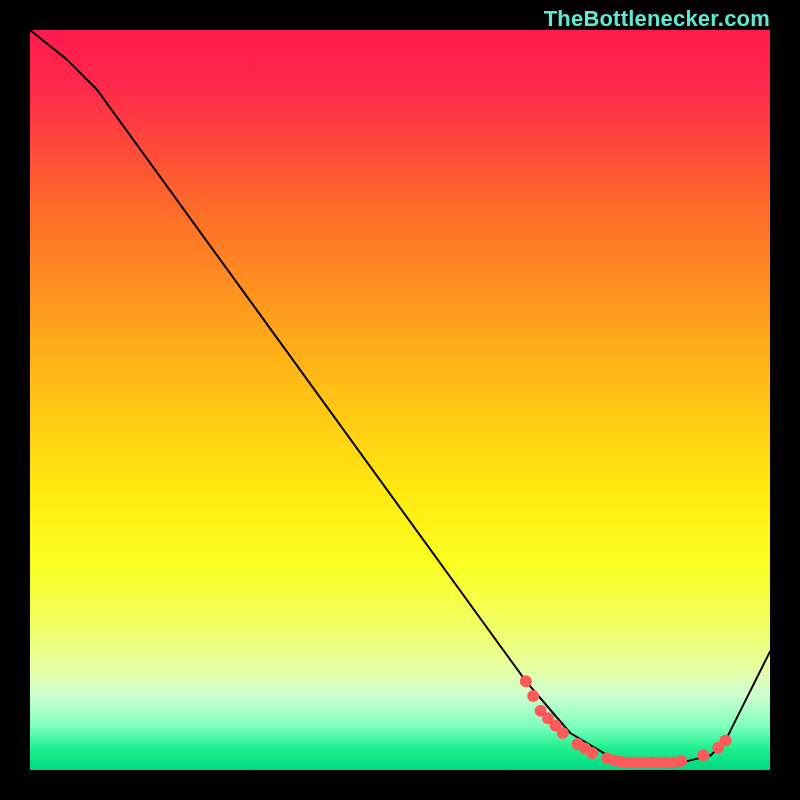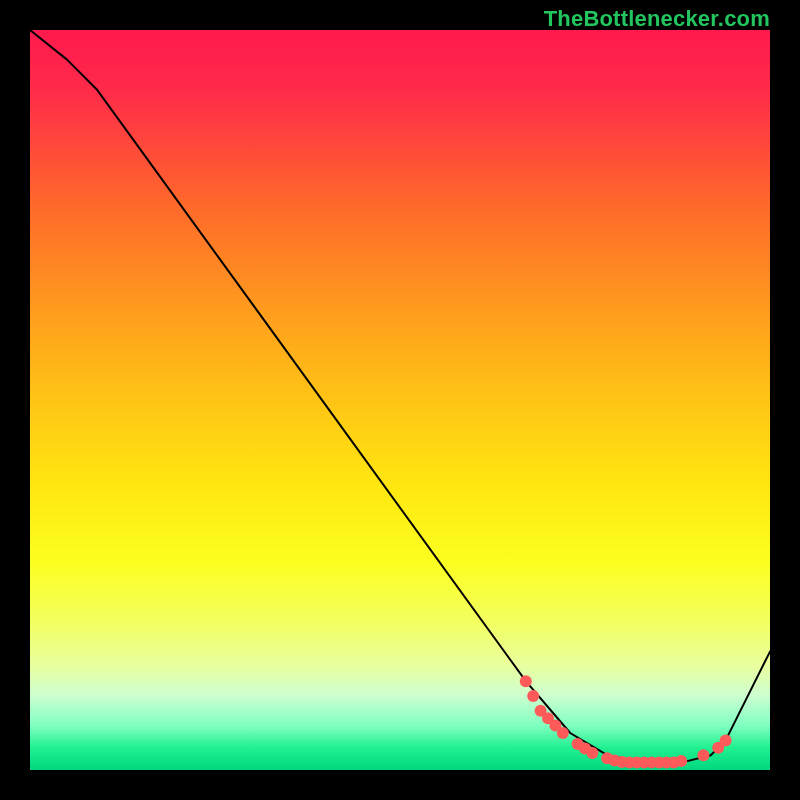--- a/index.html
+++ b/index.html
@@ -38,21 +38,21 @@
       #e8ffa0 86%,
       #ccffd0 90%,
       #80ffc0 94%,
       #20f090 97%,
       #00d880 100%);
   }
   .watermark {
     position: absolute;
     top: 6px;
     right: 30px;
-    color: #22c55e;
+    color: #5eead4;
     font-size: 22px;
     font-weight: 600;
     letter-spacing: 0.2px;
   }
 </style>
 </head>
 <body>
 
 <div class="frame">
   <div class="plot">

